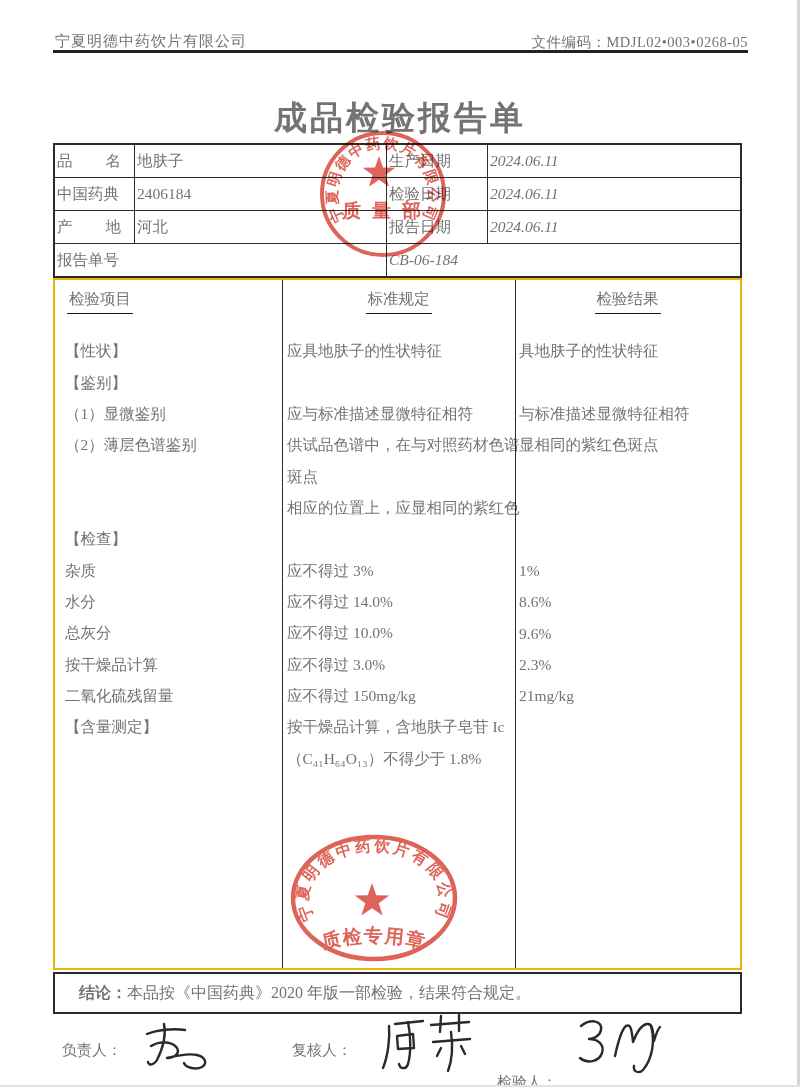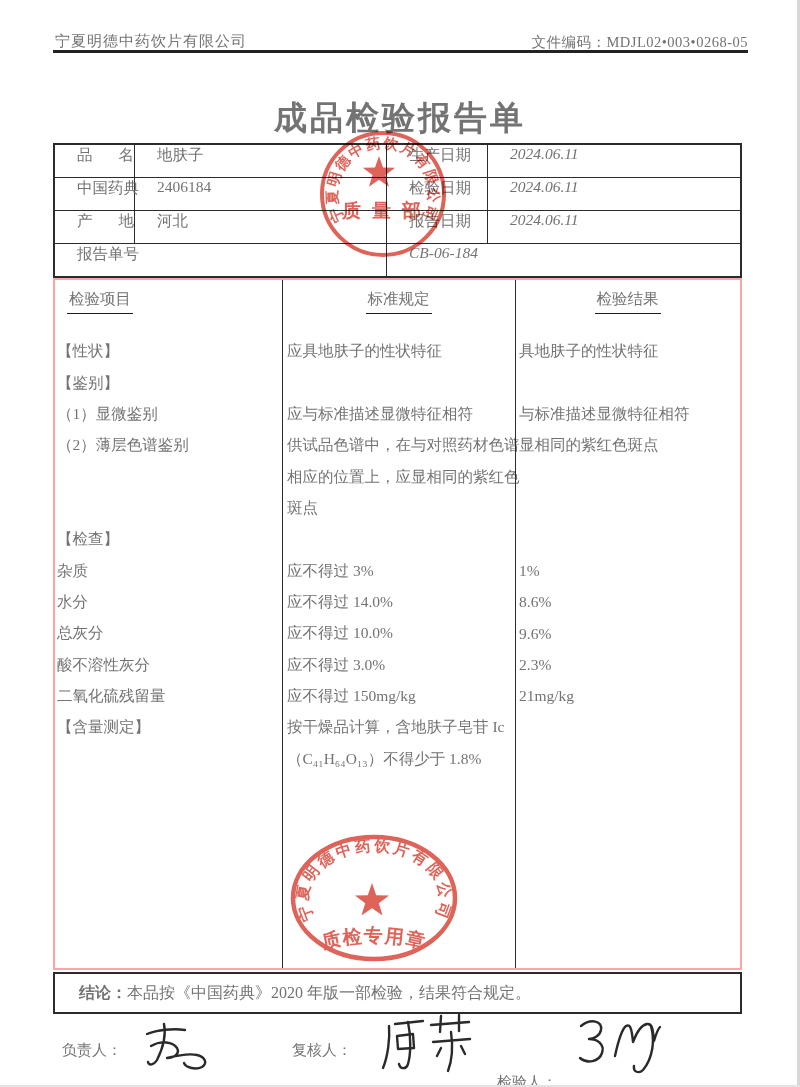--- a/index.html
+++ b/index.html
@@ -17,42 +17,42 @@
 
   
   .title{position:absolute;left:0;top:96px;width:100%;text-align:center;
          font-size:33px;font-weight:bold;letter-spacing:3px;}
 
   
   .info-table{position:absolute;left:53px;top:143px;width:689px;height:135px;
     border:2px solid #2b2b2b;box-sizing:border-box;display:grid;
     grid-template-columns:80px 252px 101px 252px;grid-template-rows:33px 33px 33px 32px;}
   .info-cell{border-right:1px solid #2b2b2b;border-bottom:1px solid #2b2b2b;
-    display:flex;align-items:flex-start;padding-left:22px;font-size:15.5px;box-sizing:border-box;
+    display:flex;align-items:center;padding-left:2px;font-size:15.5px;box-sizing:border-box;
     white-space:nowrap;}
   .info-cell.last-col{border-right:none;font-style:italic;}
   .info-cell.last-row{border-bottom:none;}
   .span2a{grid-column:1 / 3;}
   .span2b{grid-column:3 / 5;}
   .spread{display:block;width:64px;text-align:justify;text-align-last:justify;}
 
   
   .main-table{position:absolute;left:53px;top:278px;width:689px;height:692px;
-    border:2px solid #fca5a5;box-sizing:border-box;font-size:15.5px;}
+    border:2px solid #eab308;box-sizing:border-box;font-size:15.5px;}
   .vdiv{position:absolute;top:0;bottom:0;width:1px;background:#2b2b2b;}
   .vdiv.v1{left:227px;} .vdiv.v2{left:460px;}
   .mt-header{display:flex;height:56px;box-sizing:border-box;padding-top:9px;}
   .mt-hcell{box-sizing:border-box;}
   .mt-hcell.c1{width:227px;padding-left:12px;text-align:left;}
   .mt-hcell.c2{width:233px;text-align:center;}
   .mt-hcell.c3{width:225px;text-align:center;}
   .uline{display:inline-block;border-bottom:1px solid #1c1c1c;padding:0 2px 3px 2px;}
   .mt-row{display:flex;align-items:flex-start;}
   .mt-cell{box-sizing:border-box;}
-  .mt-cell.c1{width:227px;padding-left:2px;}
+  .mt-cell.c1{width:227px;padding-left:10px;}
   .mt-cell.c2{width:233px;padding-left:5px;}
   .mt-cell.c3{width:225px;padding-left:4px;}
   .tline{height:31.35px;display:flex;align-items:center;white-space:nowrap;}
 
   
   .conclusion{position:absolute;left:53px;top:972px;width:689px;height:42px;
     border:2px solid #2b2b2b;box-sizing:border-box;display:flex;align-items:center;
     padding-left:24px;font-size:16px;}
   .conclusion b{font-weight:bold;}
 
@@ -137,22 +137,22 @@
           <div class="mt-cell c3">
             <div class="tline">与标准描述显微特征相符</div>
           </div>
         </div>
         <div class="mt-row">
           <div class="mt-cell c1">
             <div class="tline">（2）薄层色谱鉴别</div>
           </div>
           <div class="mt-cell c2">
             <div class="tline">供试品色谱中，在与对照药材色谱</div>
+            <div class="tline">斑点</div>
             <div class="tline">相应的位置上，应显相同的紫红色</div>
-            <div class="tline">斑点</div>
           </div>
           <div class="mt-cell c3">
             <div class="tline">显相同的紫红色斑点</div>
           </div>
         </div>
         <div class="mt-row">
           <div class="mt-cell c1">
             <div class="tline">【检查】</div>
           </div>
           <div class="mt-cell c2"></div>
@@ -186,21 +186,21 @@
           </div>
           <div class="mt-cell c2">
             <div class="tline">应不得过 10.0%</div>
           </div>
           <div class="mt-cell c3">
             <div class="tline">9.6%</div>
           </div>
         </div>
         <div class="mt-row">
           <div class="mt-cell c1">
-            <div class="tline">酸不溶性灰分</div>
+            <div class="tline">按干燥品计算</div>
           </div>
           <div class="mt-cell c2">
             <div class="tline">应不得过 3.0%</div>
           </div>
           <div class="mt-cell c3">
             <div class="tline">2.3%</div>
           </div>
         </div>
         <div class="mt-row">
           <div class="mt-cell c1">

